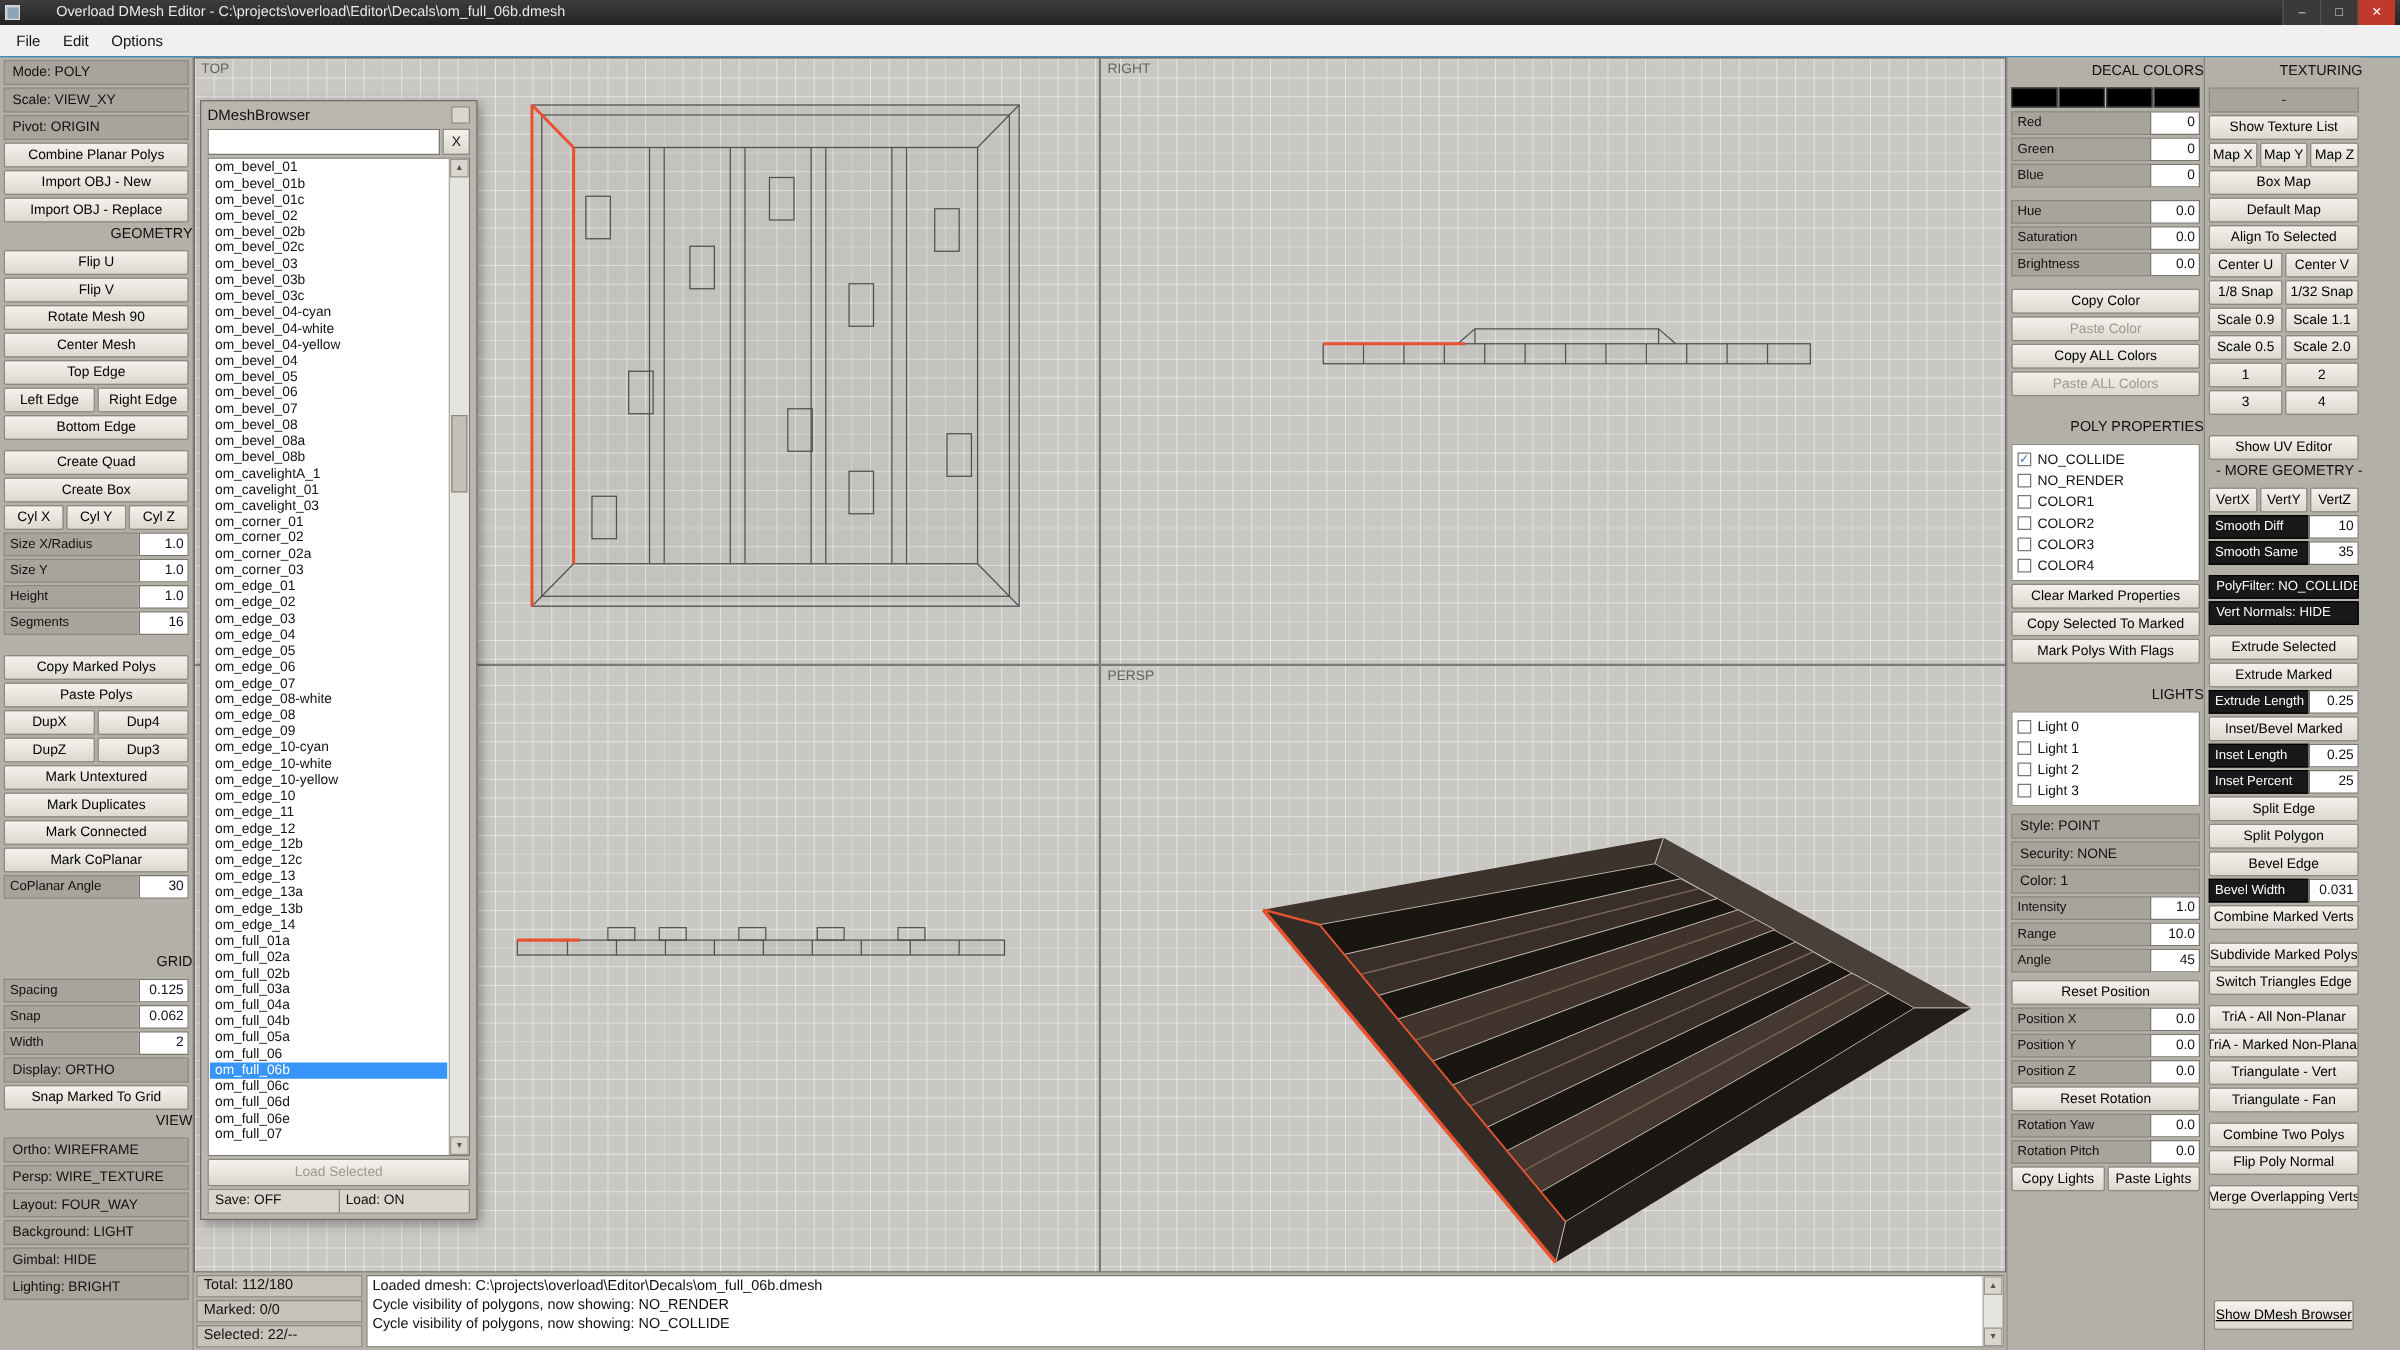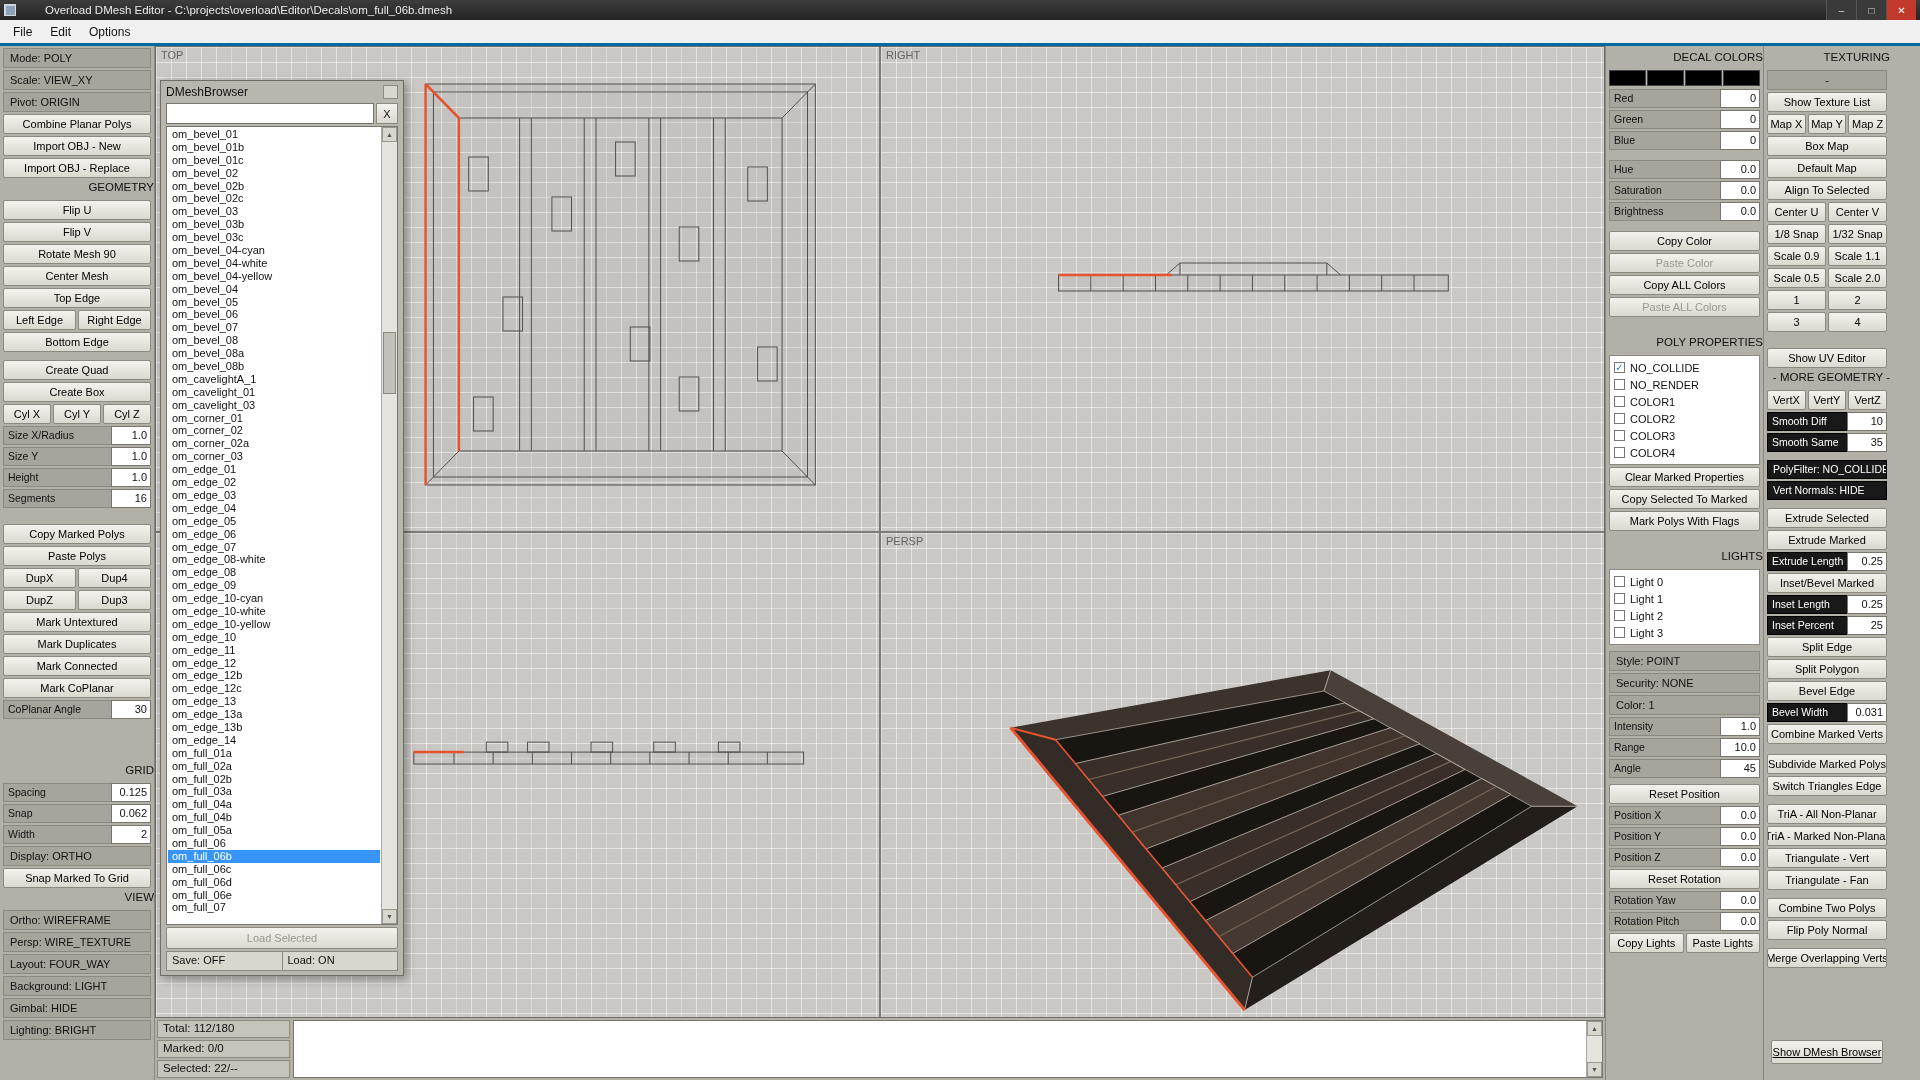--- a/index.html
+++ b/index.html
@@ -13,21 +13,21 @@
   .app-icon{width:12px;height:12px;margin-right:5px;background:#8fa3b8;
     border:1px solid #d8d8d8;box-shadow:inset 1px 1px 0 #c6d4e2;}
   .title-text{color:#e9e9e9;font-size:11.5px;white-space:nowrap;}
   .win-btns{margin-left:auto;display:flex;height:100%;}
   .win-btn{width:30px;height:100%;display:flex;align-items:center;justify-content:center;
     color:#ddd;font-size:10px;background:#3a3a3a;border-left:1px solid #555;}
   .win-btn.close{background:#c0392b;color:#fff;}
 
   
   .menubar{position:absolute;top:20px;left:0;right:0;height:26px;background:#f0f0f0;
-    border-bottom:3px solid #0369a1;display:flex;align-items:center;padding-left:4px;}
+    border-bottom:1px solid #0369a1;display:flex;align-items:center;padding-left:4px;}
   .menu-item{font-size:12px;padding:3px 9px;color:#111;}
 
   
   .left-panel{position:absolute;top:46px;left:0;width:155px;bottom:0;background:#b3b0a7;
     border-right:1px solid #8a8780;padding-top:2px;overflow:hidden;}
   .right-panel{position:absolute;top:46px;bottom:0;background:#b3b0a7;padding-top:2px;overflow:hidden;}
   .panel1{left:1605px;width:158px;border-left:1px solid #8a8780;}
   .panel2{left:1763px;width:127px;border-left:1px solid #8a8780;}
 
   
@@ -68,21 +68,21 @@
       linear-gradient(90deg, rgba(255,255,255,.5) 1px, transparent 1px),
       linear-gradient(rgba(169,167,161,.55) 1px, transparent 1px),
       linear-gradient(90deg, rgba(169,167,161,.55) 1px, transparent 1px);
     background-size:15px 15px,15px 15px,75px 75px,75px 75px;padding-left:14px;}
   .divider{background:#7d7b76;}
   .hdivider{grid-column:1/4;background:#7d7b76;}
   .pane-label{position:absolute;top:2px;left:5px;font-size:11px;color:#66645f;z-index:2;}
   .pane svg{width:100%;height:100%;display:block;}
 
   
-  .browser{position:absolute;left:160px;top:80px;width:244px;height:896px;background:#b9b6ad;
+  .browser{position:absolute;left:160px;top:80px;width:222px;height:896px;background:#b9b6ad;
     border:1px solid #6f6d66;box-shadow:3px 3px 9px rgba(0,0,0,.35);z-index:10;
     display:flex;flex-direction:column;padding:1px;}
   .browser-title{height:20px;display:flex;align-items:center;padding:0 4px;font-size:12px;}
   .browser-close{width:15px;height:14px;margin-left:auto;background:#d9d6cd;
     border:1px solid #8c8981;font-size:8px;line-height:12px;text-align:center;color:#555;}
   .browser-search{display:flex;margin:1px 4px 2px;gap:2px;}
   .search-input{flex:1;height:21px;background:#fff;border:1px solid #79766e;font-size:11px;padding:0 3px;}
   .search-clear{width:22px;height:21px;background:linear-gradient(#f4f2ec,#dbd8cf);
     border:1px solid #8c8981;font-size:11px;display:flex;align-items:center;justify-content:center;}
   .browser-list{flex:1;margin:0 4px;background:#fff;border:1px solid #79766e;
@@ -658,20 +658,25 @@
     <div class="ctl-btn show-browser">Show DMesh Browser</div>
   </div>
 
   <div class="bottom-bar">
     <div class="counts">
       <div class="count-box">Total: 112/180</div>
       <div class="count-box">Marked: 0/0</div>
       <div class="count-box">Selected: 22/--</div>
     </div>
     <div class="log-box">
+      <div class="log-lines">
+          <div class="log-line">Loaded dmesh: C:\projects\overload\Editor\Decals\om_full_06b.dmesh</div>
+          <div class="log-line">Cycle visibility of polygons, now showing: NO_RENDER</div>
+          <div class="log-line">Cycle visibility of polygons, now showing: NO_COLLIDE</div>
+        </div>
       <div class="log-scrollbar">
         <div class="sb-btn">▲</div>
         <div class="sb-btn bottom">▼</div>
       </div>
     </div>
   </div>
 
 </div>
 
 </body></html>

